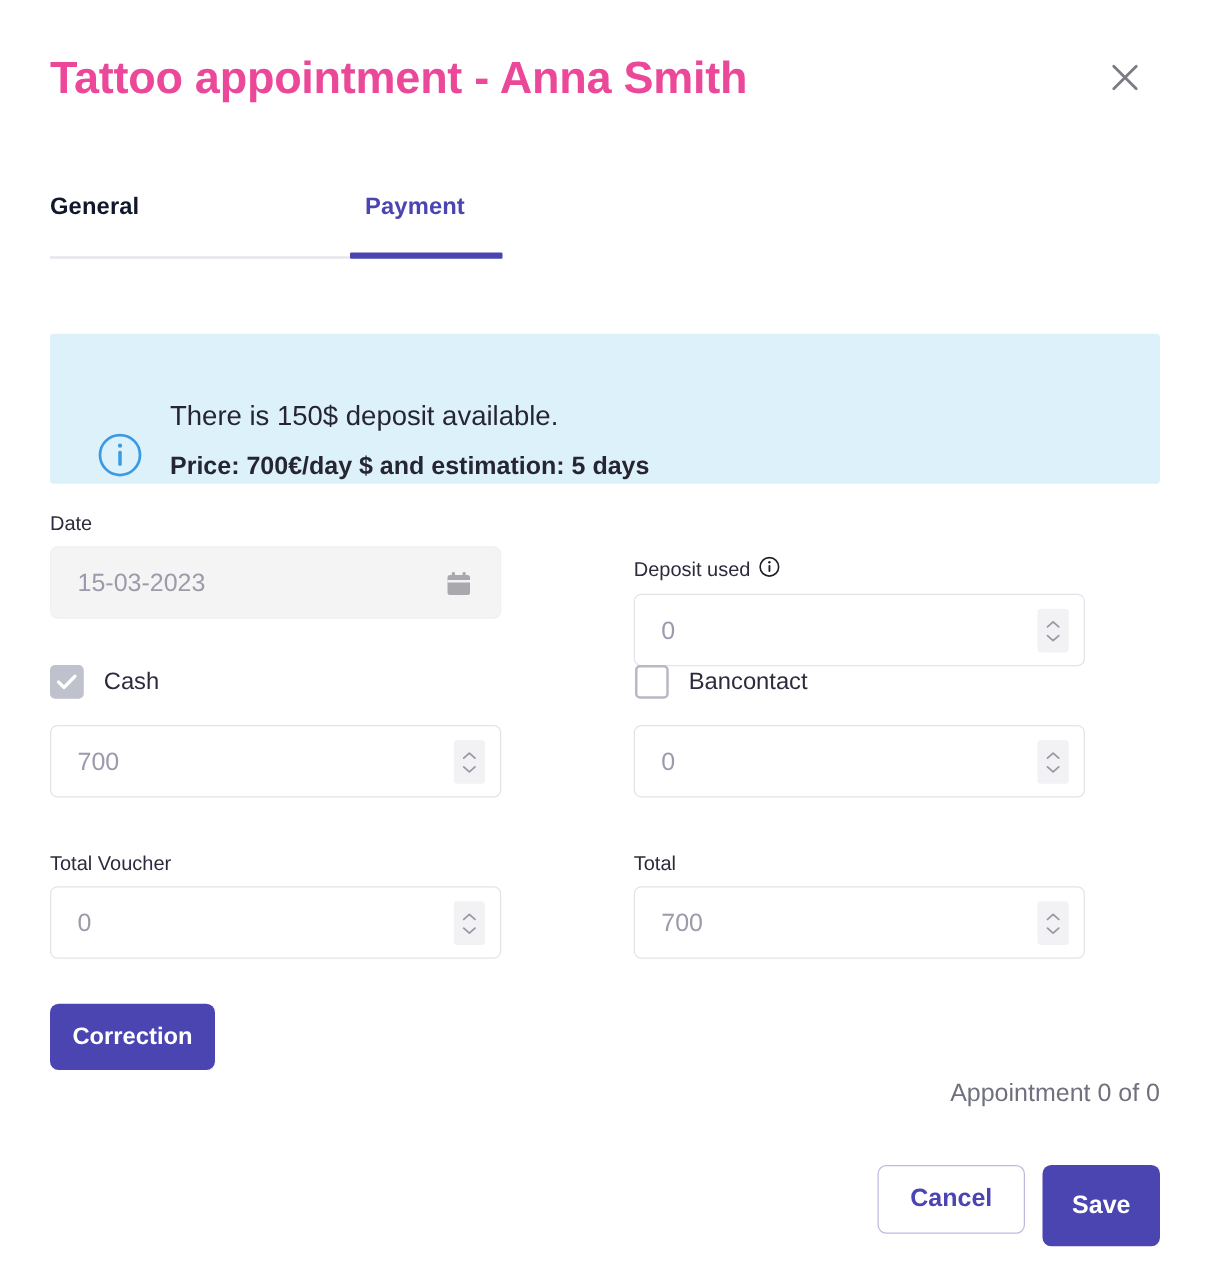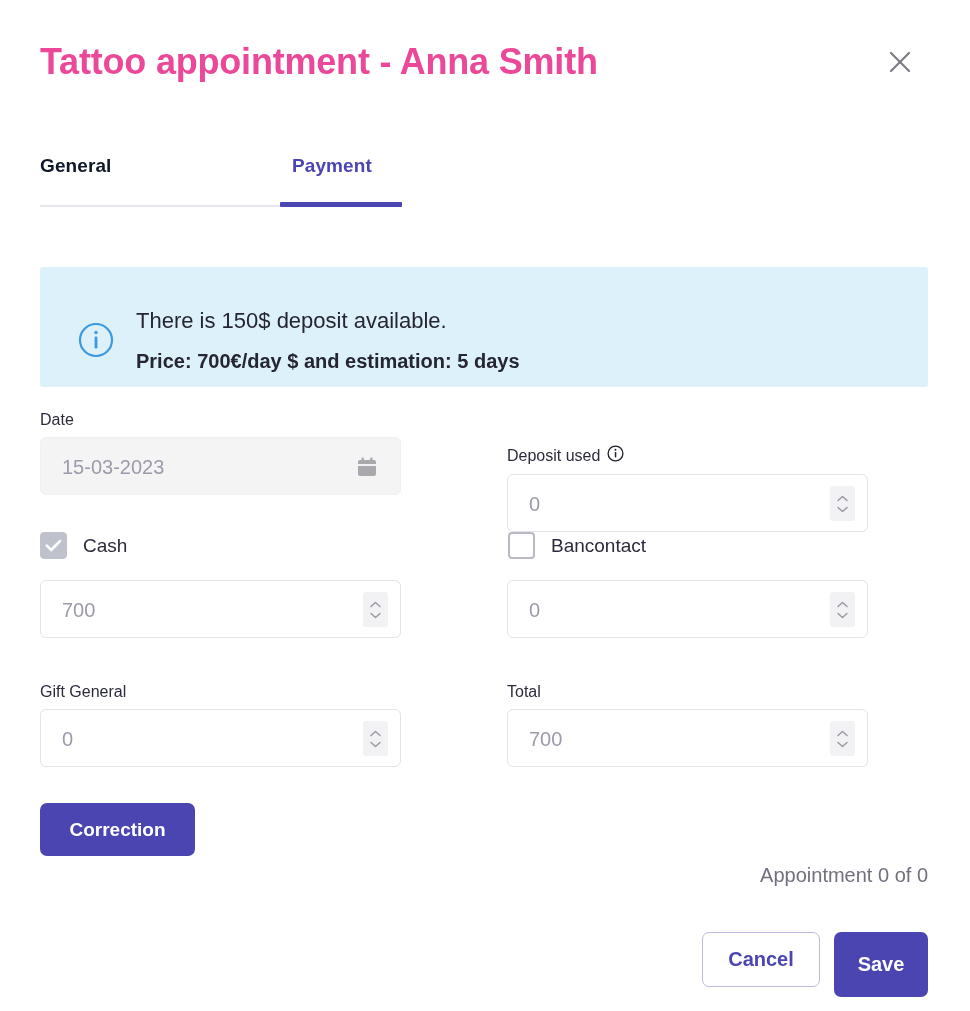--- a/index.html
+++ b/index.html
@@ -109,21 +109,21 @@
   
   .info-banner {
     position: absolute;
     left: 40px;
     top: 267px;
     width: 888px;
     height: 120px;
     background: #ddf1fb;
     border-radius: 3px;
     display: flex;
-    align-items: center;
+    align-items: flex-end;
     padding: 26px 0 0 38px;
   }
   .info-banner-icon {
     flex: 0 0 auto;
     margin-top: 3px;
     margin-right: 22px;
   }
   .info-banner-text { padding-top: 0; }
   .info-line-1 {
     font-size: 22px;
@@ -236,21 +236,21 @@
     font-family: "Liberation Sans", sans-serif;
     font-weight: bold;
     border-radius: 7px;
     cursor: pointer;
     white-space: nowrap;
   }
   .btn-correction {
     position: absolute;
     left: 40px;
     top: 803px;
-    width: 155px;
+    width: 132px;
     height: 53px;
     background: #4b45b2;
     color: #fff;
     border: none;
     font-size: 19px;
   }
   .appointment-counter {
     position: absolute;
     right: 42px;
     top: 864px;
@@ -393,21 +393,21 @@
             <polyline points="2,5.5 6.5,1.5 11,5.5" fill="none" stroke="#9a9aa6" stroke-width="1.5" stroke-linecap="round" stroke-linejoin="round"></polyline>
           </svg>
         <svg width="13" height="7" viewBox="0 0 13 7" aria-hidden="true">
             <polyline points="2,1.5 6.5,5.5 11,1.5" fill="none" stroke="#9a9aa6" stroke-width="1.5" stroke-linecap="round" stroke-linejoin="round"></polyline>
           </svg>
       </span>
     </div>
   </div>
 
   <div class="field" style="left:40px; top:682px;">
-    <div class="field-label">Gift General</div>
+    <div class="field-label">Total Voucher</div>
     <div class="control">
       <span class="value">0</span>
       <span class="spinner">
         <svg width="13" height="7" viewBox="0 0 13 7" aria-hidden="true">
             <polyline points="2,5.5 6.5,1.5 11,5.5" fill="none" stroke="#9a9aa6" stroke-width="1.5" stroke-linecap="round" stroke-linejoin="round"></polyline>
           </svg>
         <svg width="13" height="7" viewBox="0 0 13 7" aria-hidden="true">
             <polyline points="2,1.5 6.5,5.5 11,1.5" fill="none" stroke="#9a9aa6" stroke-width="1.5" stroke-linecap="round" stroke-linejoin="round"></polyline>
           </svg>
       </span>

